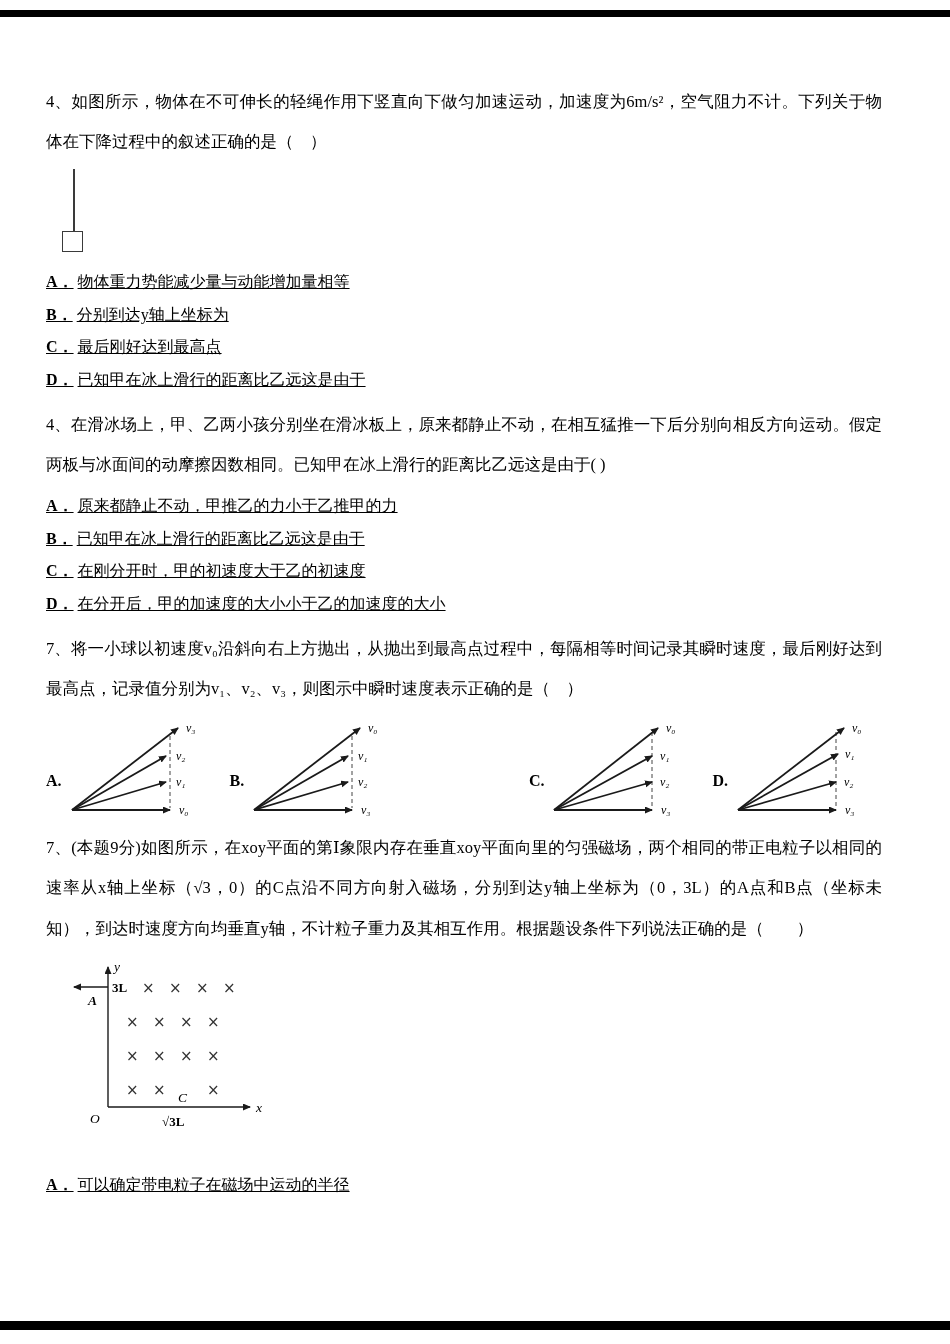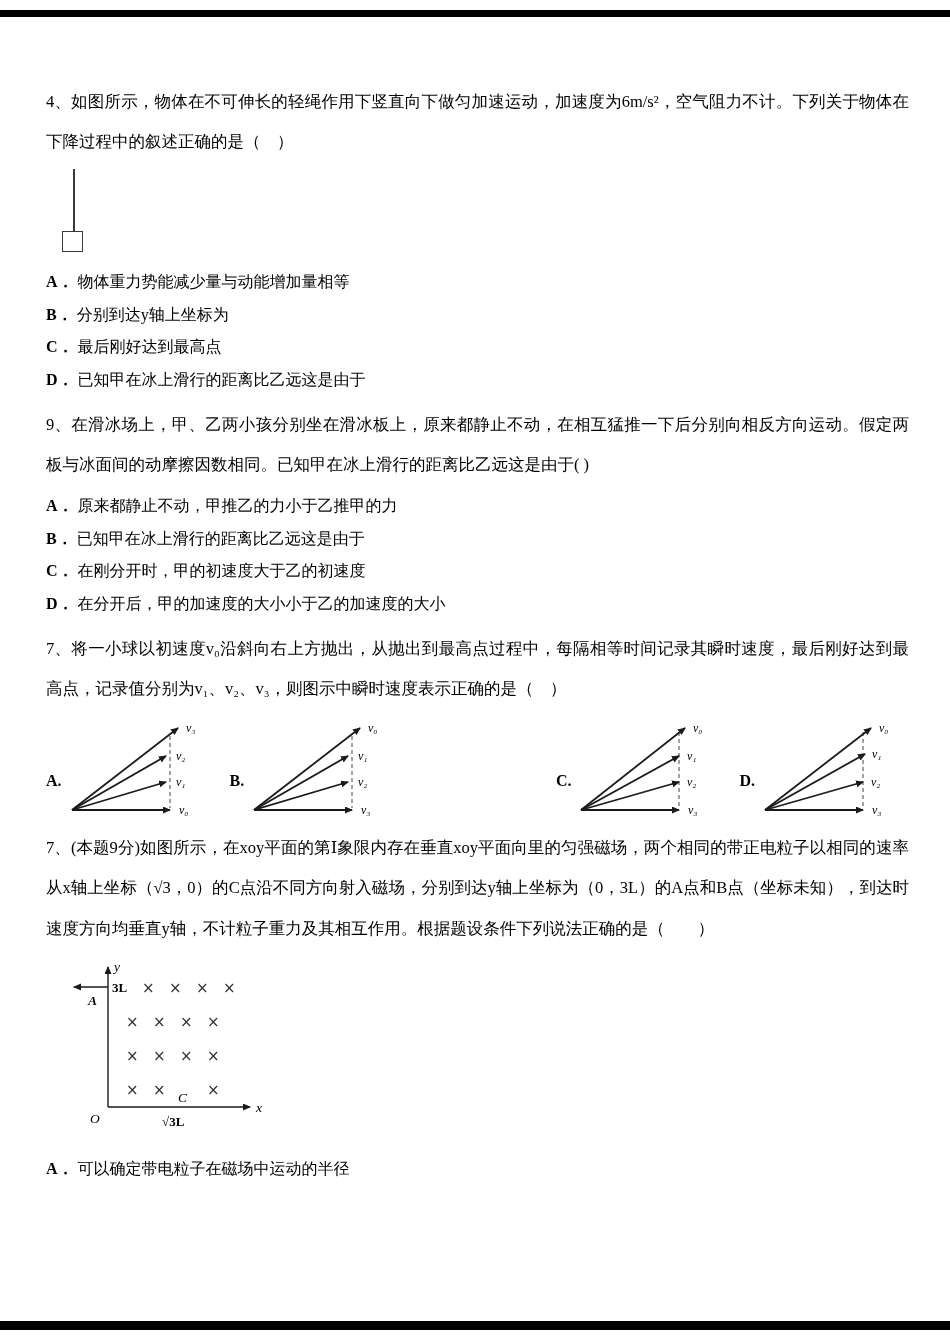--- a/index.html
+++ b/index.html
@@ -5,29 +5,29 @@
   * { box-sizing: border-box; margin: 0; padding: 0; }
   html, body { background: #ffffff; }
   body {
     width: 950px; height: 1344px; position: relative; overflow: hidden;
     font-family: "Liberation Serif", "DejaVu Serif", serif;
     color: #000;
   }
   .rule { position: absolute; left: 0; width: 950px; background: #000; }
   .rule-top { top: 10px; height: 7px; }
   .rule-bottom { bottom: 14px; height: 9px; }
-  .content { padding: 82px 41px 0 46px; }
+  .content { padding: 82px 68px 0 46px; }
   .question { margin-bottom: 6px; }
   .stem {
     font-size: 16.5px; line-height: 2.45; text-align: justify;
     color: #000;
   }
   .option { font-size: 16px; line-height: 2.05; }
   .option .letter { font-weight: bold; margin-right: 4px; }
-  .options { margin: 4px 0 8px 0; }
+  .options { margin: 4px 0 8px 0; text-decoration: underline; }
 
   
   .q4-figure { margin: 6px 0 14px 16px; width: 24px; }
   .q4-string { width: 1.5px; height: 62px; background: #3a3a3a; margin: 0 auto; }
   .q4-block { width: 21px; height: 21px; border: 1.6px solid #3a3a3a; background: #fff; }
 
   
   .q6-row { display: flex; align-items: flex-end; margin: 6px 0 10px 0; }
   .q6-item { display: flex; align-items: flex-end; }
   .q6-label { font-weight: bold; font-size: 16px; margin: 0 4px 28px 0; }
@@ -37,21 +37,21 @@
   svg line.vec, svg line.axis { stroke: #1a1a1a; }
   svg line.vec { stroke-width: 1.8; }
   svg line.axis { stroke-width: 1.4; }
   svg line.dash { stroke: #444; stroke-width: 1; stroke-dasharray: 4 3; }
   svg text.cross { font-size: 15px; fill: #333; font-family: "DejaVu Sans", sans-serif; }
   svg text.axlab { font-style: italic; font-size: 13.5px; }
   svg text.ticklab { font-size: 13px; font-weight: bold; }
 
   
   .q7-figure { margin: 6px 0 2px 0; }
-  .q7-options { margin-top: 10px; }
+  .q7-options { margin-top: 26px; }
 </style>
 </head>
 <body>
 
 <div class="rule rule-top"></div>
 
 <div class="content">
 
   <section class="question">
     <p class="stem">4、如图所示，物体在不可伸长的轻绳作用下竖直向下做匀加速运动，加速度为6m/s²，空气阻力不计。下列关于物体在下降过程中的叙述正确的是（　）</p>
@@ -61,21 +61,21 @@
     </div>
     <div class="options">
       <p class="option"><span class="letter">A．</span><span class="text">物体重力势能减少量与动能增加量相等</span></p>
       <p class="option"><span class="letter">B．</span><span class="text">分别到达y轴上坐标为</span></p>
       <p class="option"><span class="letter">C．</span><span class="text">最后刚好达到最高点</span></p>
       <p class="option"><span class="letter">D．</span><span class="text">已知甲在冰上滑行的距离比乙远这是由于</span></p>
     </div>
   </section>
 
   <section class="question">
-    <p class="stem">9、在滑冰场上，甲、乙两小孩分别坐在滑冰板上，原来都静止不动，在相互猛推一下后分别向相反方向运动。假定两板与冰面间的动摩擦因数相同。已知甲在冰上滑行的距离比乙远这是由于( )</p>
+    <p class="stem">4、在滑冰场上，甲、乙两小孩分别坐在滑冰板上，原来都静止不动，在相互猛推一下后分别向相反方向运动。假定两板与冰面间的动摩擦因数相同。已知甲在冰上滑行的距离比乙远这是由于( )</p>
     <div class="options">
       <p class="option"><span class="letter">A．</span><span class="text">原来都静止不动，甲推乙的力小于乙推甲的力</span></p>
       <p class="option"><span class="letter">B．</span><span class="text">已知甲在冰上滑行的距离比乙远这是由于</span></p>
       <p class="option"><span class="letter">C．</span><span class="text">在刚分开时，甲的初速度大于乙的初速度</span></p>
       <p class="option"><span class="letter">D．</span><span class="text">在分开后，甲的加速度的大小小于乙的加速度的大小</span></p>
     </div>
   </section>
 
   <section class="question">
     <p class="stem">7、将一小球以初速度v₀沿斜向右上方抛出，从抛出到最高点过程中，每隔相等时间记录其瞬时速度，最后刚好达到最高点，记录值分别为v₁、v₂、v₃，则图示中瞬时速度表示正确的是（　）</p>

